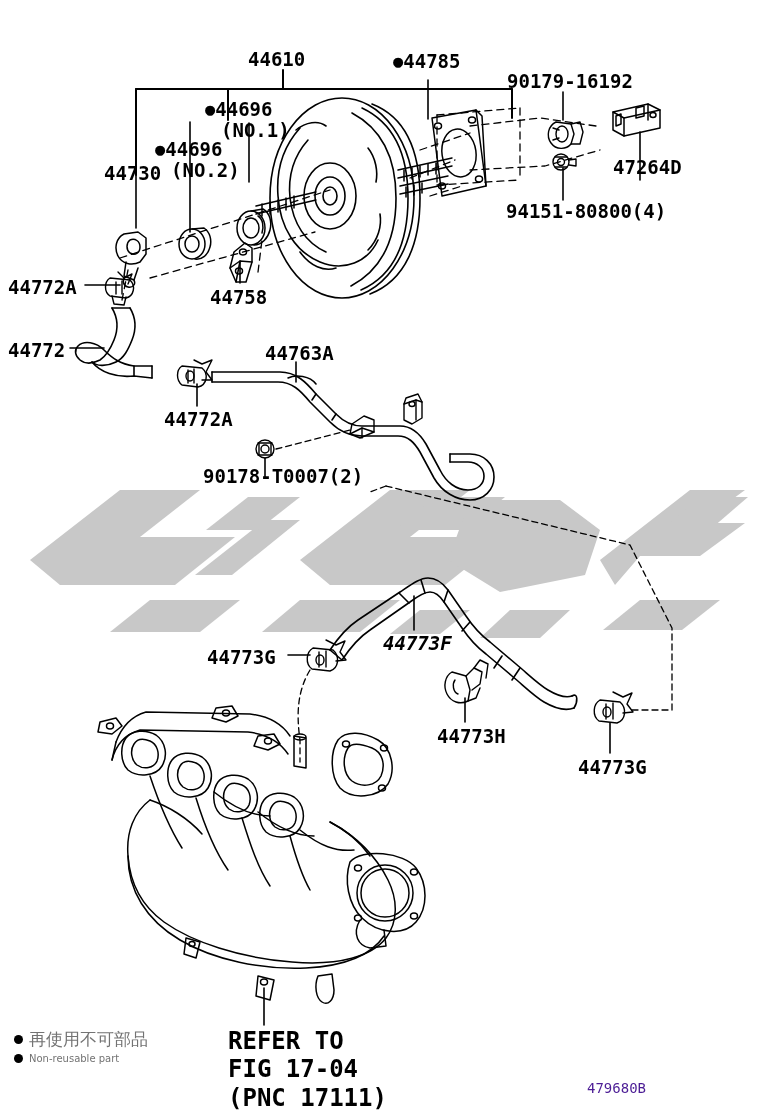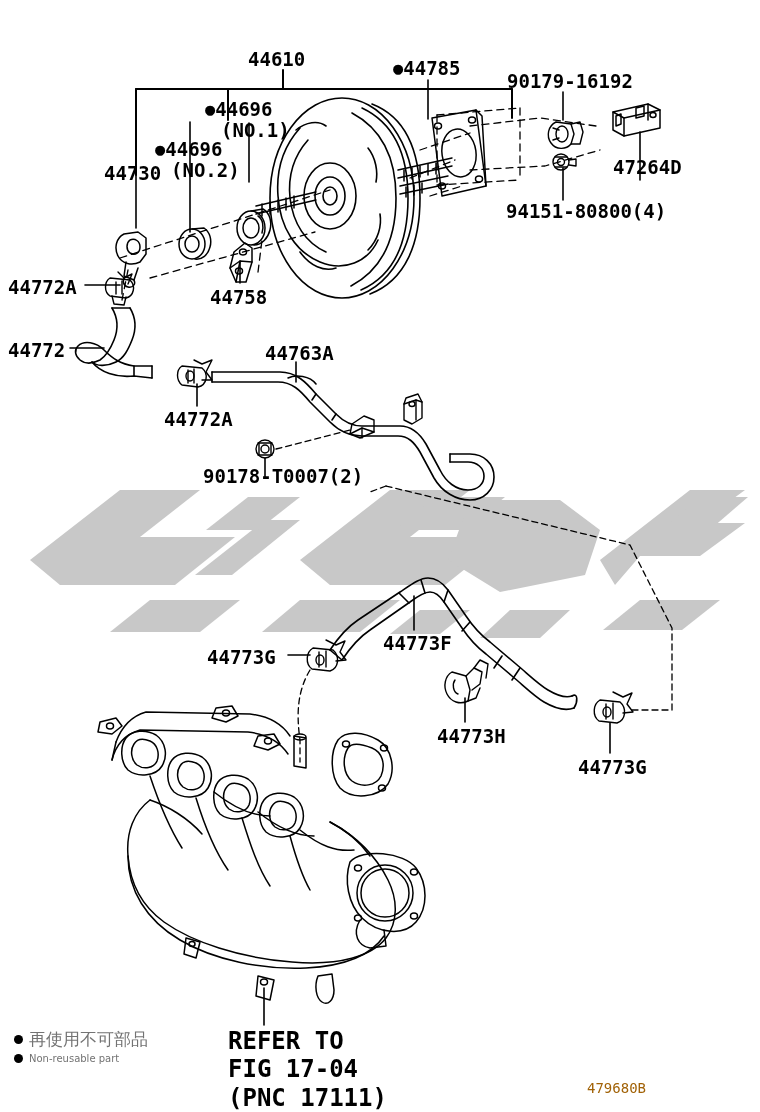--- a/index.html
+++ b/index.html
@@ -18,21 +18,21 @@
   .legend .jp{font-family:"DejaVu Sans","Liberation Sans",sans-serif;
        font-size:17px;font-weight:400;line-height:1.15;}
   .legend .en{font-family:"DejaVu Sans","Liberation Sans",sans-serif;
        font-size:10px;font-weight:400;line-height:1.2;}
   .bullet{width:9px;height:9px;border-radius:50%;background:#000;flex:0 0 auto;}
   .refblk{position:absolute;z-index:3;left:228px;top:1027px;
        font-family:"DejaVu Sans Mono","Liberation Mono",monospace;
        font-weight:700;font-size:24px;line-height:1.18;color:#000000;}
   .code{position:absolute;z-index:3;right:14px;top:1080px;
        font-family:"DejaVu Sans Mono","Liberation Mono",monospace;
-       font-size:14px;font-weight:400;color:#a16207;}
+       font-size:14px;font-weight:400;color:#4c1d95;}
 </style>
 </head>
 <body>
 
 <div id="sheet">
 
   <svg id="wm" width="760" height="1112" viewBox="0 0 760 1112">
     <g fill="#c8c8c8">
       <path d="M30 560 L120 490 L200 490 L140 537 L235 537 L175 585 L60 585 Z"></path>
       <path d="M150 600 L240 600 L200 632 L110 632 Z"></path>
@@ -393,21 +393,21 @@
 
   <div class="lbl" style="left:155px;top:140px;">
     <span class="dot">●</span><span>44696</span>
     <div class="sub" style="margin-left:16px;margin-top:2px;">(NO.2)</div>
   </div>
 
   <div class="lbl" style="left:104px;top:164px;">
     <span>44730</span>
   </div>
 
-  <div class="lbl" style="left:393px;top:59px;">
+  <div class="lbl" style="left:393px;top:52px;">
     <span class="dot">●</span><span>44785</span>
   </div>
 
   <div class="lbl" style="left:507px;top:72px;">
     <span>90179-16192</span>
   </div>
 
   <div class="lbl" style="left:613px;top:158px;">
     <span>47264D</span>
   </div>
@@ -433,21 +433,21 @@
   </div>
 
   <div class="lbl" style="left:265px;top:344px;">
     <span>44763A</span>
   </div>
 
   <div class="lbl" style="left:203px;top:467px;">
     <span>90178-T0007(2)</span>
   </div>
 
-  <div class="lbl" style="left:383px;top:634px;">
+  <div class="lbl" style="left:383px;top:634px;font-style:italic;">
     <span>44773F</span>
   </div>
 
   <div class="lbl" style="left:207px;top:648px;">
     <span>44773G</span>
   </div>
 
   <div class="lbl" style="left:437px;top:727px;">
     <span>44773H</span>
   </div>

